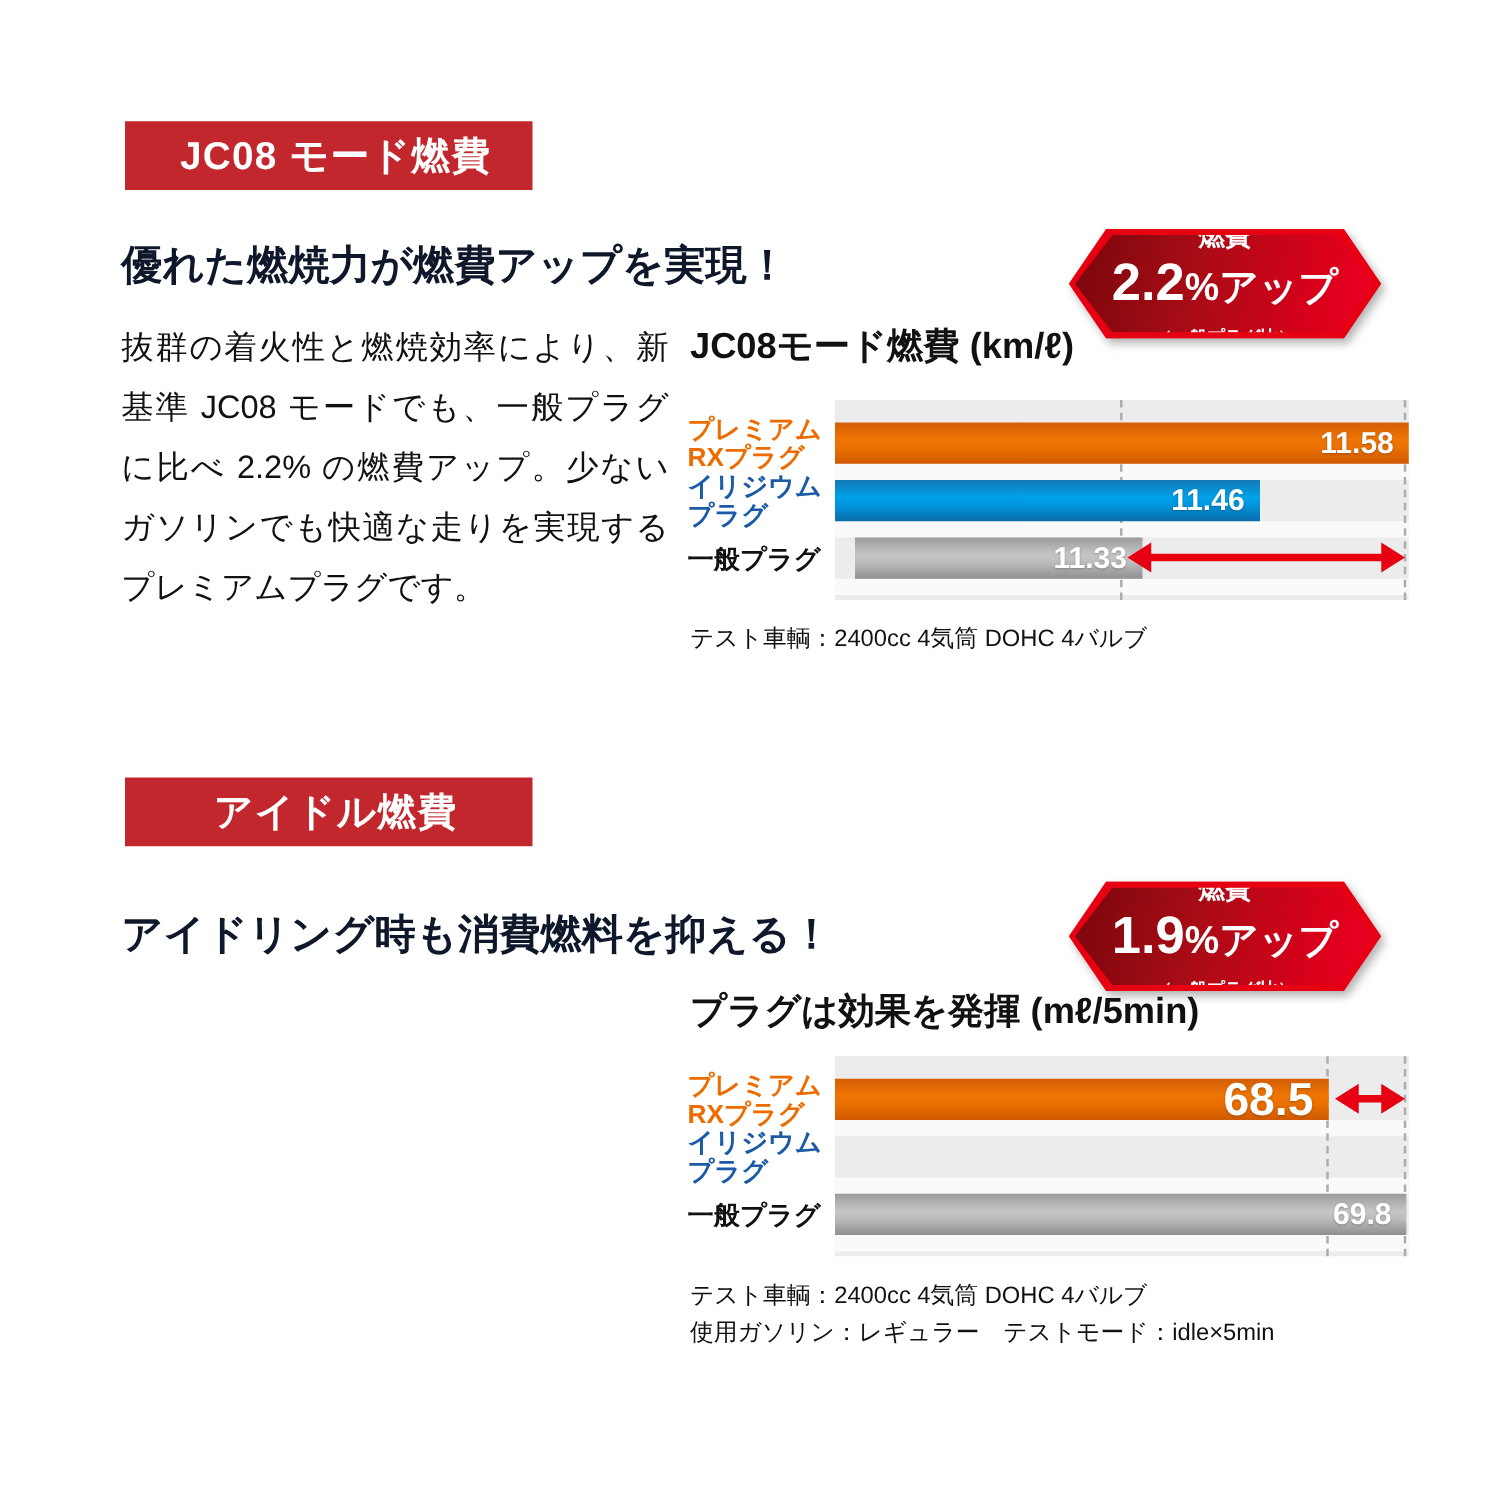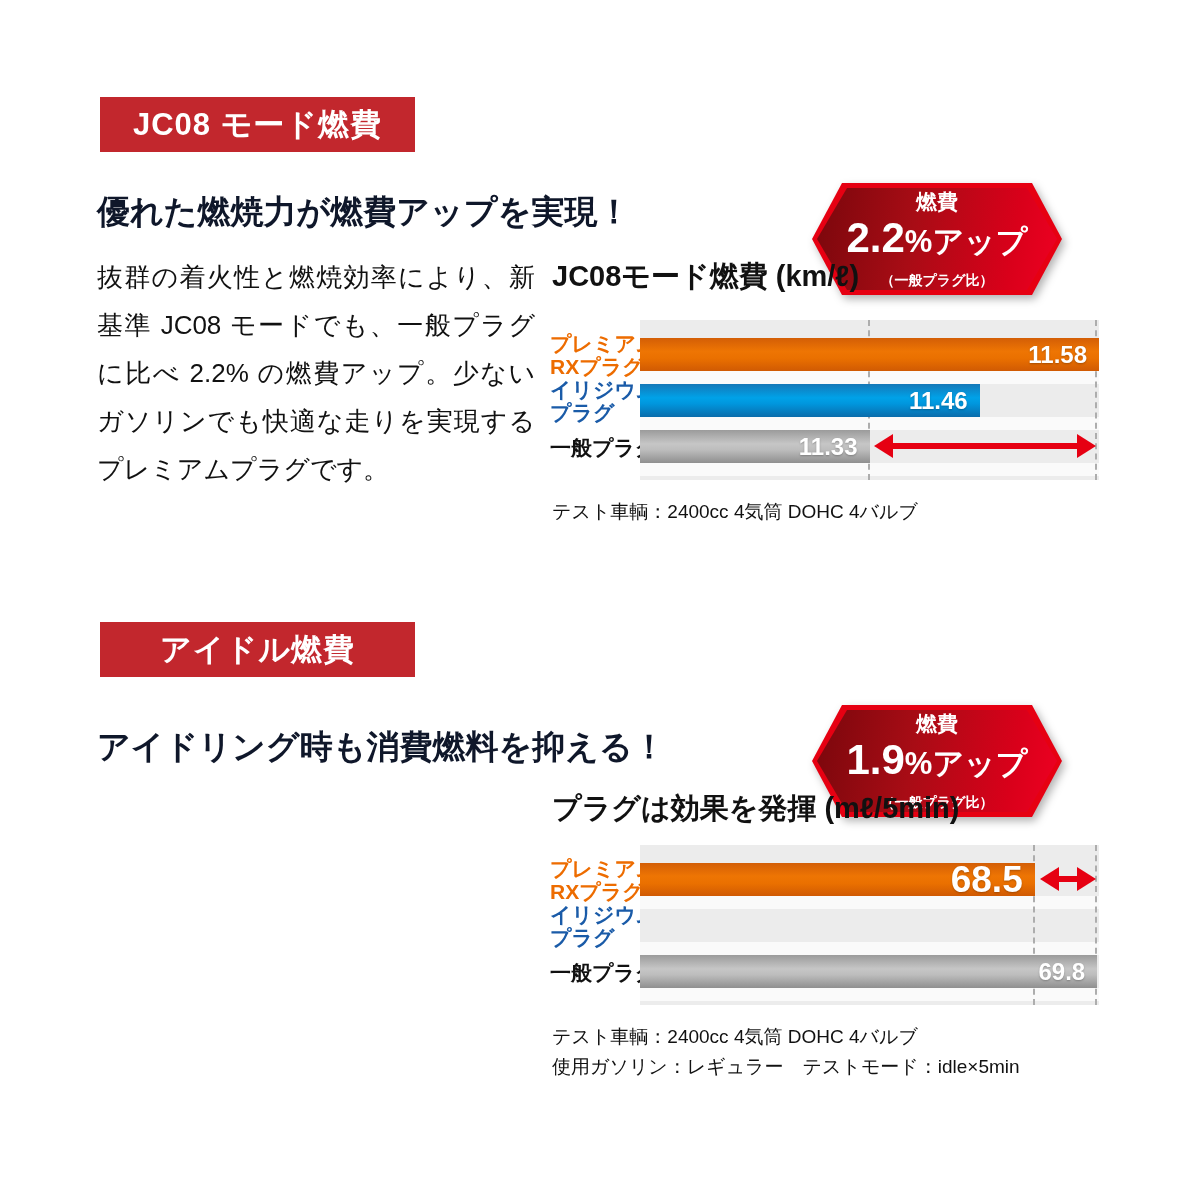--- a/index.html
+++ b/index.html
@@ -2,51 +2,51 @@
 <html><head>
 <meta charset="utf-8">
 <style>
   html,body{margin:0;padding:0;background:#fff;}
   .page{position:relative;width:1200px;height:1200px;background:#ffffff;overflow:hidden;
         font-family:"Liberation Sans","DejaVu Sans",sans-serif;color:#111;}
   .sec{position:absolute;left:0;width:1200px;height:525px;}
   .s1{top:97px;} .s2{top:622px;text-decoration:underline;}
 
   .tag{position:absolute;left:100px;top:0;width:315px;height:55px;background:#C2272D;color:#fff;
-       font-size:31px;font-weight:bold;display:flex;align-items:center;justify-content:center;letter-spacing:1px;}
+       font-size:31px;font-weight:bold;display:flex;align-items:center;justify-content:center;letter-spacing:1px;padding-left:11px;}
   .headline{position:absolute;left:97px;margin:0;color:#0f172a;font-size:33px;font-weight:bold;white-space:nowrap;}
   .s1 .headline{top:93px;} .s2 .headline{top:103px;}
   .body-text{position:absolute;left:97px;width:438px;margin:0;font-size:26px;line-height:48px;
        color:#111;text-align:justify;font-weight:500;}
   .s1 .body-text{top:156px;} .s2 .body-text{top:169px;}
 
   .chart-title{position:absolute;left:552px;margin:0;font-size:29px;font-weight:bold;color:#111;white-space:nowrap;}
   .s1 .chart-title{top:160px;} .s2 .chart-title{top:167px;}
 
-  .hexbadge{position:absolute;left:812px;width:250px;height:112px;filter:drop-shadow(3px 4px 4px rgba(0,0,0,0.3));}
+  .hexbadge{position:absolute;left:855px;width:250px;height:88px;filter:drop-shadow(3px 4px 4px rgba(0,0,0,0.3));}
   .s1 .hexbadge{top:86px;} .s2 .hexbadge{top:83px;}
   .hex-outer{position:absolute;inset:0;background:#E60012;
        clip-path:polygon(12% 0,88% 0,100% 50%,88% 100%,12% 100%,0 50%);}
   .hex-inner{position:absolute;inset:5px;
        background:linear-gradient(100deg,#7A070C 0%,#A80C15 40%,#D9001A 80%,#EE0022 100%);
        clip-path:polygon(12.5% 0,87.5% 0,100% 50%,87.5% 100%,12.5% 100%,0 50%);
        display:flex;flex-direction:column;align-items:center;justify-content:center;color:#fff;}
   .hx-top{font-size:21px;font-weight:bold;line-height:25px;}
   .hx-main{line-height:48px;font-weight:bold;}
   .hx-val{font-size:42px;} .hx-suffix{font-size:31px;}
   .hx-note{font-size:14px;font-weight:bold;line-height:18px;}
 
   .labels{position:absolute;left:550px;top:223px;width:88px;height:160px;}
   .row-label{position:absolute;left:0;width:100%;height:46px;display:flex;flex-direction:column;
        justify-content:center;font-size:21px;font-weight:bold;line-height:23px;white-space:nowrap;}
   .row-label.r0{top:12px;color:#ED6C00;}
   .row-label.r1{top:58px;color:#1A5BA8;}
   .row-label.r2{top:104px;color:#111;}
 
-  .plot{position:absolute;left:640px;top:223px;width:459px;height:160px;background:#ECECEC;}
+  .plot{position:absolute;left:668px;top:223px;width:459px;height:160px;background:#ECECEC;}
   .gapstrip{position:absolute;left:0;width:100%;height:13px;background:#FAFAFA;z-index:1;}
   .g0{top:51px;} .g1{top:97px;} .g2{top:143px;}
   .guide{position:absolute;top:0;bottom:0;width:0;border-left:2px dashed #ADADAD;z-index:2;margin-left:-2px;}
   .bar{position:absolute;left:0;height:33px;z-index:3;}
   .bar.r0{top:18px;} .bar.r1{top:64px;} .bar.r2{top:110px;}
   .bar-orange{background:linear-gradient(180deg,#D35E06 0%,#EE7503 40%,#EA7000 62%,#D05A03 100%);}
   .bar-blue{background:linear-gradient(180deg,#1478B8 0%,#00A2E8 42%,#0096DD 60%,#0A6CAB 100%);}
   .bar-gray{background:linear-gradient(180deg,#9B9B9B 0%,#C6C6C6 42%,#BDBDBD 60%,#8F8F8F 100%);}
   .bar-value{position:absolute;right:12px;top:50%;transform:translateY(-50%);color:#fff;font-weight:bold;
        font-size:24px;text-shadow:0 1px 2px rgba(0,0,0,0.25);white-space:nowrap;}
@@ -101,21 +101,21 @@
       <div class="gapstrip g1"></div>
       <div class="gapstrip g2"></div>
       <div class="guide" style="left: 50%;"></div>
       <div class="guide" style="left: 99.6%;"></div>
       <div class="bar r0 bar-orange" style="width: 100%;">
           <span class="bar-value">11.58</span>
         </div>
       <div class="bar r1 bar-blue" style="width: 74%;">
           <span class="bar-value">11.46</span>
         </div>
-      <div class="bar r2 bar-gray" style="width: 50%;">
+      <div class="bar r2 bar-gray" style="width: 50%; margin-left: 16px;">
           <span class="bar-value">11.33</span>
         </div>
       <div class="arrow" style="left: 51%; width: 48.3%;">
           <div class="shaft"></div>
         </div>
     </div>
 
     <div class="notes">
       <div>テスト車輌：2400cc 4気筒 DOHC 4バルブ</div>
     </div>

